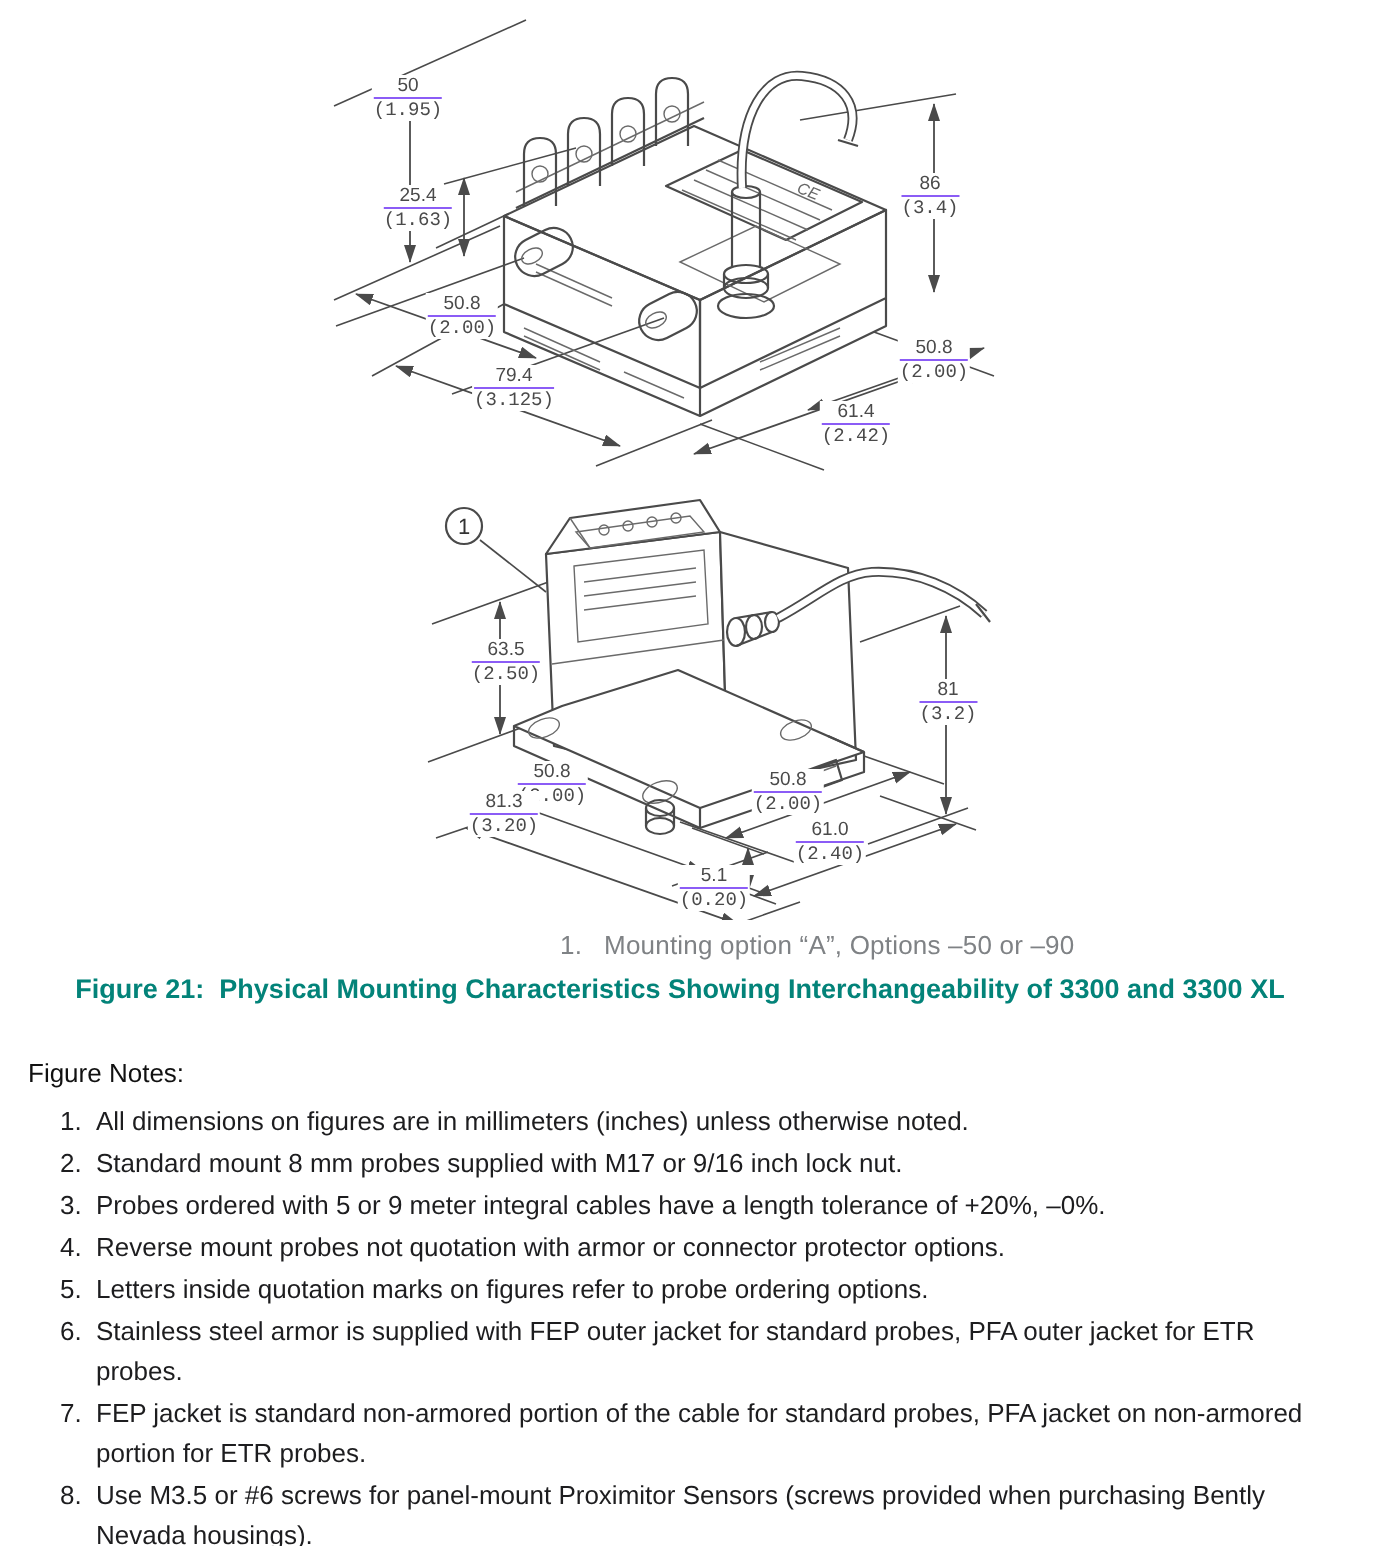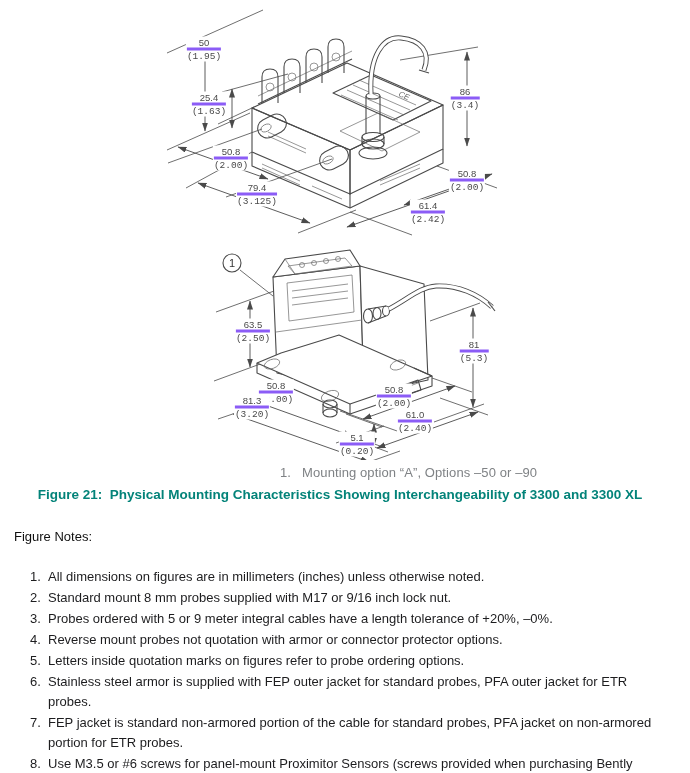--- a/index.html
+++ b/index.html
@@ -4,32 +4,32 @@
 <style>
   html,body{margin:0;padding:0;background:#ffffff;}
   #page{position:relative;width:690px;height:773px;background:#fff;overflow:hidden;
         font-family:"Liberation Sans",sans-serif;color:#1d1d1f;}
   
   #drawing-wrap{position:absolute;left:0;top:0;width:690px;height:460px;}
   #drawing-wrap svg{position:absolute;left:0;top:0;}
   .dim{position:absolute;transform:translate(-50%,-50%);text-align:center;
        font-size:9.5px;line-height:11px;color:#4a4a4a;background:#fff;
        padding:0 1px;white-space:nowrap;}
-  .dim-mm{display:block;border-bottom:3px solid #8b5cf6;padding:0 2px;}
+  .dim-mm{display:block;border-bottom:1px solid #8b5cf6;padding:0 2px;}
   .dim-in{display:block;font-family:Liberation Mono, monospace;}
   
   .legend{position:absolute;left:280px;top:465px;display:flex;gap:11px;
           font-size:13px;color:#7f8285;letter-spacing:.1px;}
   
   .caption{position:absolute;left:0;top:487px;width:680px;text-align:center;
            font-size:13.5px;line-height:16.5px;font-weight:bold;color:#038379;}
   .caption sup{font-size:9px;vertical-align:super;line-height:0;}
   
   .notes{position:absolute;left:14px;top:527px;width:660px;font-size:13px;}
-  .notes-heading{line-height:20px;margin-bottom:20px;color:#111;}
+  .notes-heading{line-height:20px;margin-bottom:4px;color:#111;}
   .note-list{margin:0;padding:0 0 0 16px;width:628px;}
   .note{display:flex;line-height:20px;margin-bottom:1px;}
   .note-num{flex:0 0 12px;text-align:left;margin-right:6px;}
   .note-text{flex:1;}
   
   .part{fill:none;stroke:#4a4a4a;stroke-width:1.1;stroke-linejoin:round;}
   .partw{fill:#fff;stroke:#4a4a4a;stroke-width:1.1;stroke-linejoin:round;}
   .thin{fill:none;stroke:#6a6a6a;stroke-width:.7;}
   .extline{stroke:#4a4a4a;stroke-width:.8;fill:none;}
   .dimline{stroke:#4a4a4a;stroke-width:.9;fill:none;
@@ -255,21 +255,21 @@
         <span class="dim-mm">61.4</span>
         <span class="dim-in">(2.42)</span>
       </div>
 
     <div class="dim" style="left:253px;top:331px">
         <span class="dim-mm">63.5</span>
         <span class="dim-in">(2.50)</span>
       </div>
     <div class="dim" style="left:474px;top:351px">
         <span class="dim-mm">81</span>
-        <span class="dim-in">(5.3)</span>
+        <span class="dim-in">(3.2)</span>
       </div>
     <div class="dim" style="left:276px;top:392px">
         <span class="dim-mm">50.8</span>
         <span class="dim-in">(2.00)</span>
       </div>
     <div class="dim" style="left:252px;top:407px">
         <span class="dim-mm">81.3</span>
         <span class="dim-in">(3.20)</span>
       </div>
     <div class="dim" style="left:394px;top:396px">

